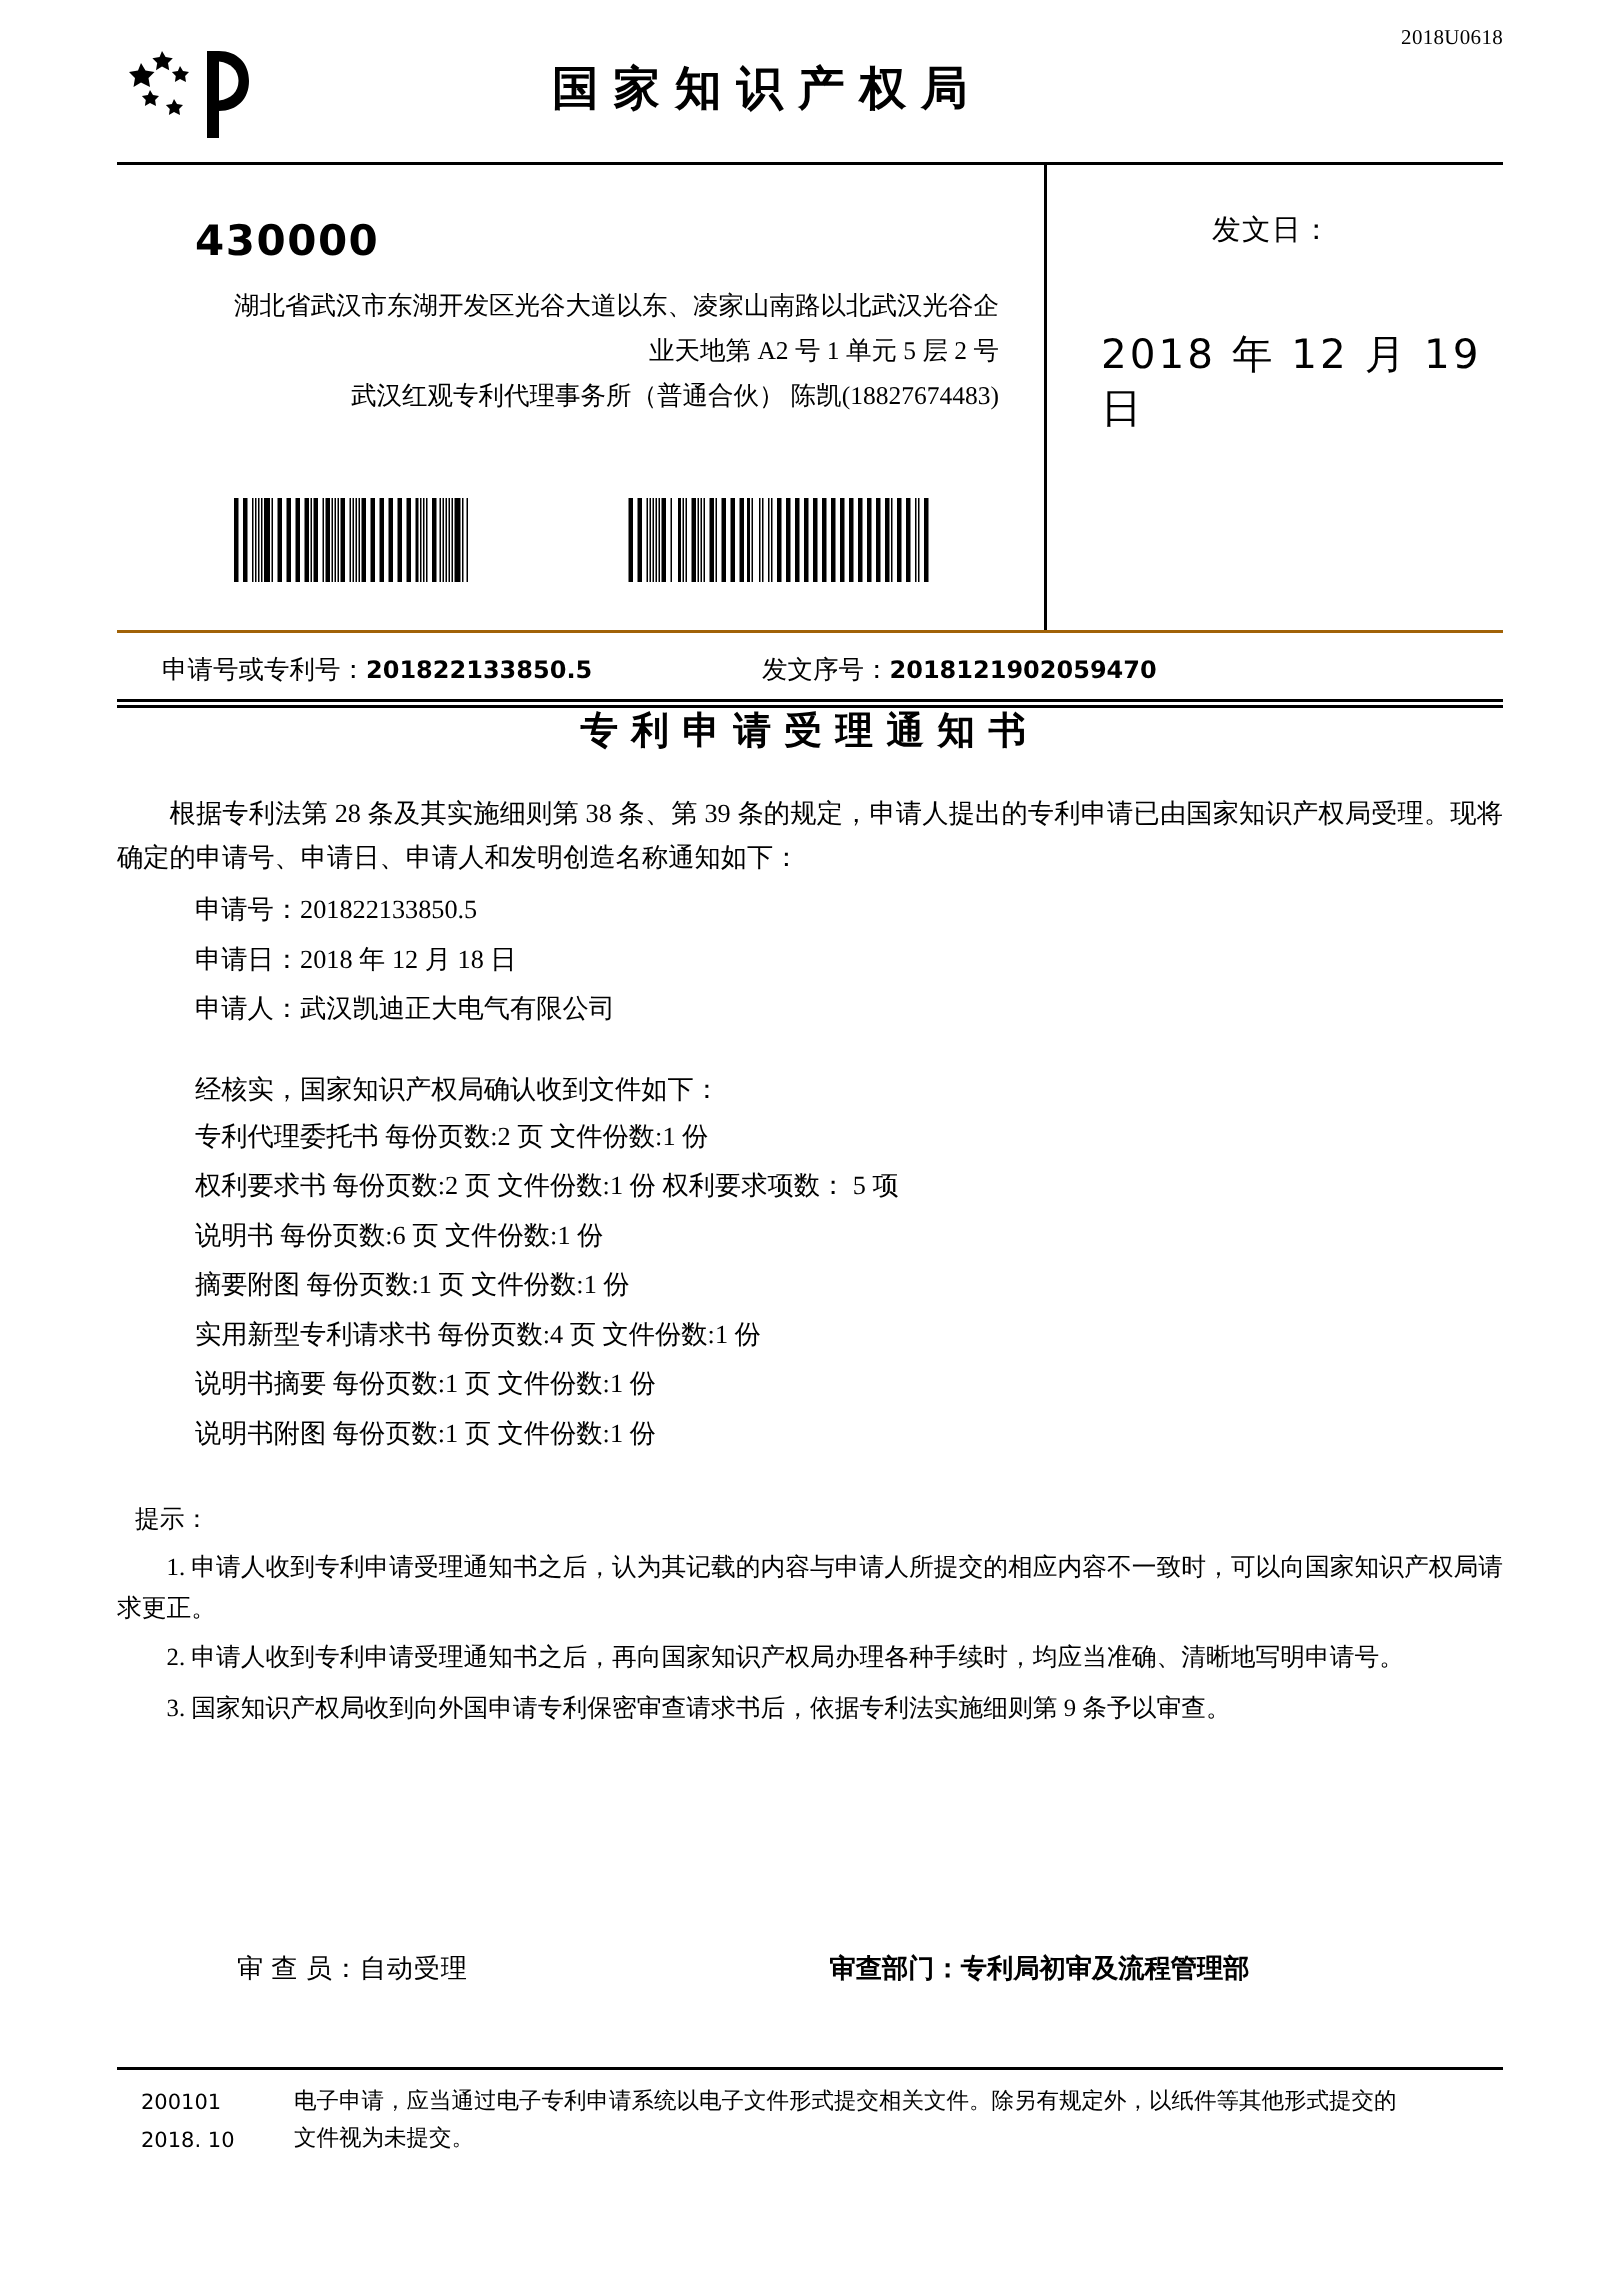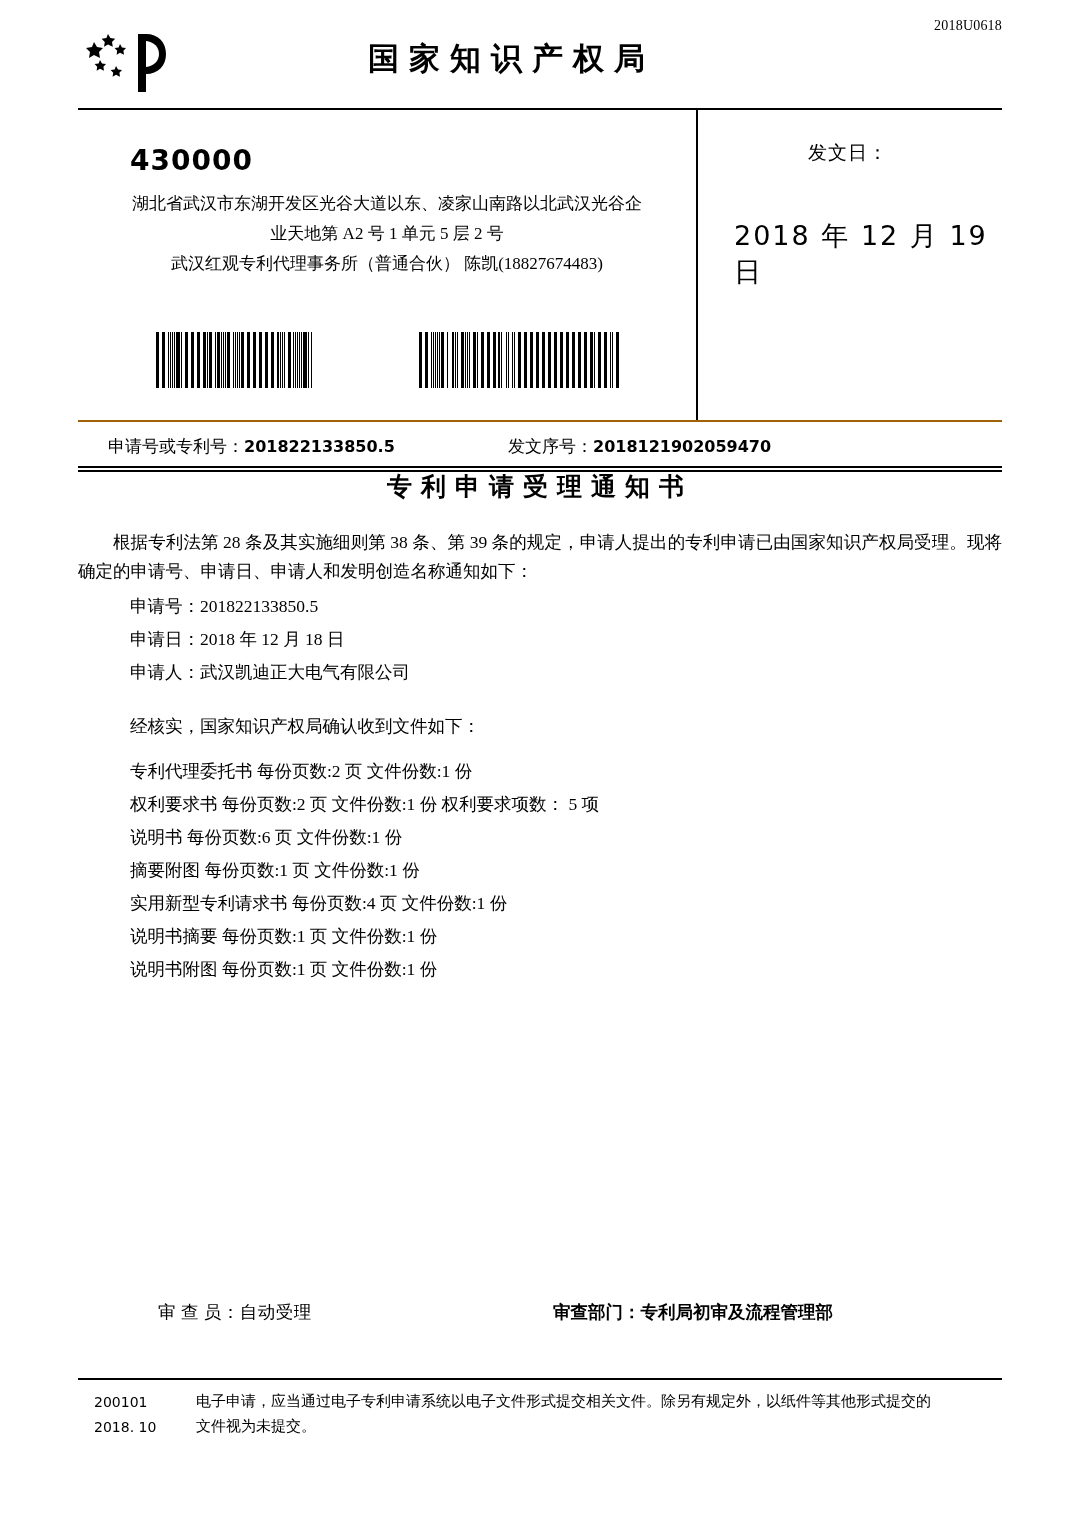--- a/index.html
+++ b/index.html
@@ -82,21 +82,21 @@
   }
   .zip {
     font-size: 28px;
     font-weight: bold;
     margin: 34px 0 0 52px;
     letter-spacing: 1px;
     font-family: "DejaVu Sans", sans-serif;
   }
   .addr {
     margin: 12px 30px 0 30px;
-    text-align: center;
+    text-align: right;
     font-size: 17px;
     line-height: 1.75;
   }
   .barcodes {
     display: flex;
     justify-content: space-around;
     align-items: flex-end;
     margin-top: 48px;
     padding: 0 24px 0 24px;
     height: 62px;
@@ -502,31 +502,39 @@
   <div class="doc-title">专利申请受理通知书</div>
 
   <div class="body">
     <p class="para">根据专利法第 28 条及其实施细则第 38 条、第 39 条的规定，申请人提出的专利申请已由国家知识产权局受理。现将确定的申请号、申请日、申请人和发明创造名称通知如下：</p>
     <div class="field-list">
       <div>申请号：201822133850.5</div>
       <div>申请日：2018 年 12 月 18 日</div>
       <div>申请人：武汉凯迪正大电气有限公司</div>
     </div>
     <div class="confirm-block">
-      <div style="margin-bottom:16px">经核实，国家知识产权局确认收到文件如下：</div>
+      <div style="margin-bottom:2px">经核实，国家知识产权局确认收到文件如下：</div>
       <div>专利代理委托书 每份页数:2 页 文件份数:1 份</div>
       <div>权利要求书 每份页数:2 页 文件份数:1 份 权利要求项数： 5 项</div>
       <div>说明书 每份页数:6 页 文件份数:1 份</div>
       <div>摘要附图 每份页数:1 页 文件份数:1 份</div>
       <div>实用新型专利请求书 每份页数:4 页 文件份数:1 份</div>
       <div>说明书摘要 每份页数:1 页 文件份数:1 份</div>
       <div>说明书附图 每份页数:1 页 文件份数:1 份</div>
     </div>
   </div>
 
+  <div class="tips">
+    <div class="tips-title">提示：</div>
+    <ol>
+      <li>1. 申请人收到专利申请受理通知书之后，认为其记载的内容与申请人所提交的相应内容不一致时，可以向国家知识产权局请求更正。</li>
+      <li>2. 申请人收到专利申请受理通知书之后，再向国家知识产权局办理各种手续时，均应当准确、清晰地写明申请号。</li>
+      <li>3. 国家知识产权局收到向外国申请专利保密审查请求书后，依据专利法实施细则第 9 条予以审查。</li>
+    </ol>
+  </div>
 
   <div class="examiner">
     <div class="ex-left">
       <span>审 查 员：</span><span>自动受理</span>
     </div>
     <div class="ex-right">
       <span>审查部门：</span><span>专利局初审及流程管理部</span>
     </div>
   </div>
 

